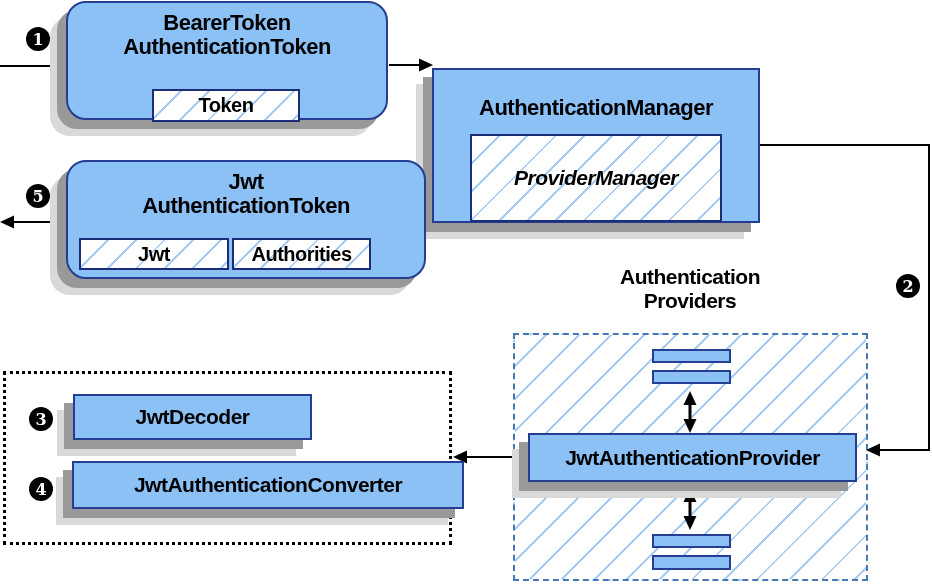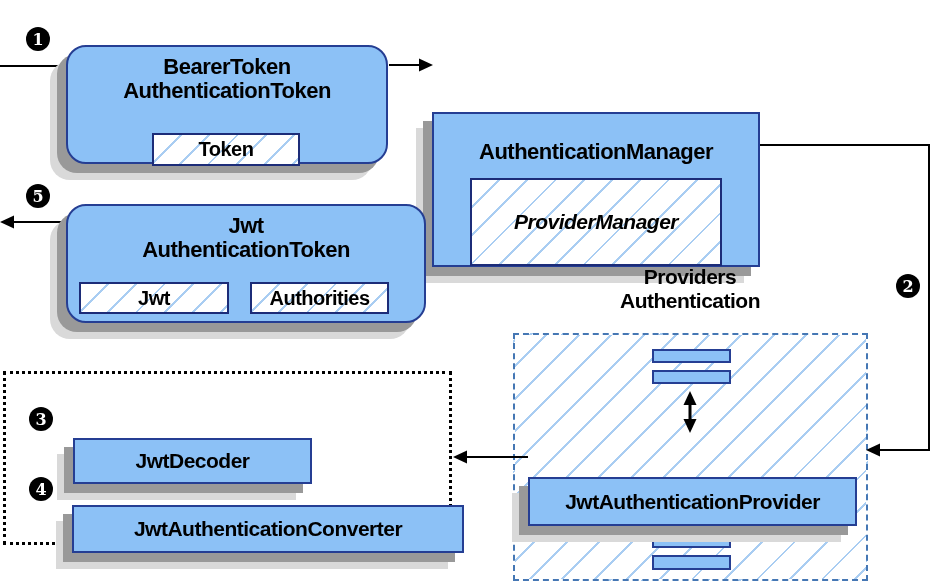--- a/index.html
+++ b/index.html
@@ -24,21 +24,20 @@
   .abs{position:absolute;}
 
   
   #connectors{position:absolute;left:0;top:0;width:932px;height:584px;z-index:5;}
 
   
   .bluebox{
     background:var(--box-fill);
     border:2px solid var(--box-border);
     z-index:10;
-    margin-top:44px;
   }
   .shadowed{
     box-shadow:-9px 9px 0 0 var(--shadow-dark), -16px 16px 0 0 var(--shadow-light);
   }
   .rounded{border-radius:20px;}
 
   .box-title{
     text-align:center;
     font-weight:bold;
     font-size:22px;
@@ -166,28 +165,28 @@
       <span>ProviderManager</span>
     </div>
   </div>
 
   <div class="abs bluebox shadowed rounded titled" style="left:66px;top:160px;width:360px;height:119px;">
     <div class="box-title">Jwt</div>
     <div class="box-title">AuthenticationToken</div>
     <div class="subbox hatch" style="left:11px;top:76px;width:150px;height:32px;">
       <span>Jwt</span>
     </div>
-    <div class="subbox hatch" style="left:182px;top:76px;width:139px;height:32px;text-align:center;">
+    <div class="subbox hatch" style="left:164px;top:76px;width:139px;height:32px;text-align:center;">
       <span>Authorities</span>
     </div>
   </div>
 
   <div class="caption">
+    <div>Authentication</div>
     <div>Providers</div>
-    <div>Authentication</div>
   </div>
 
   <div class="dashed-container"></div>
 
   <div class="bar" style="left:652px;top:349px;"></div>
   <div class="bar" style="left:652px;top:370px;"></div>
   <div class="bar" style="left:652px;top:534px;"></div>
   <div class="bar" style="left:652px;top:555px;height:15px;"></div>
 
   <div class="abs bluebox shadowed label-box" style="left:528px;top:433px;width:329px;height:49px;">

